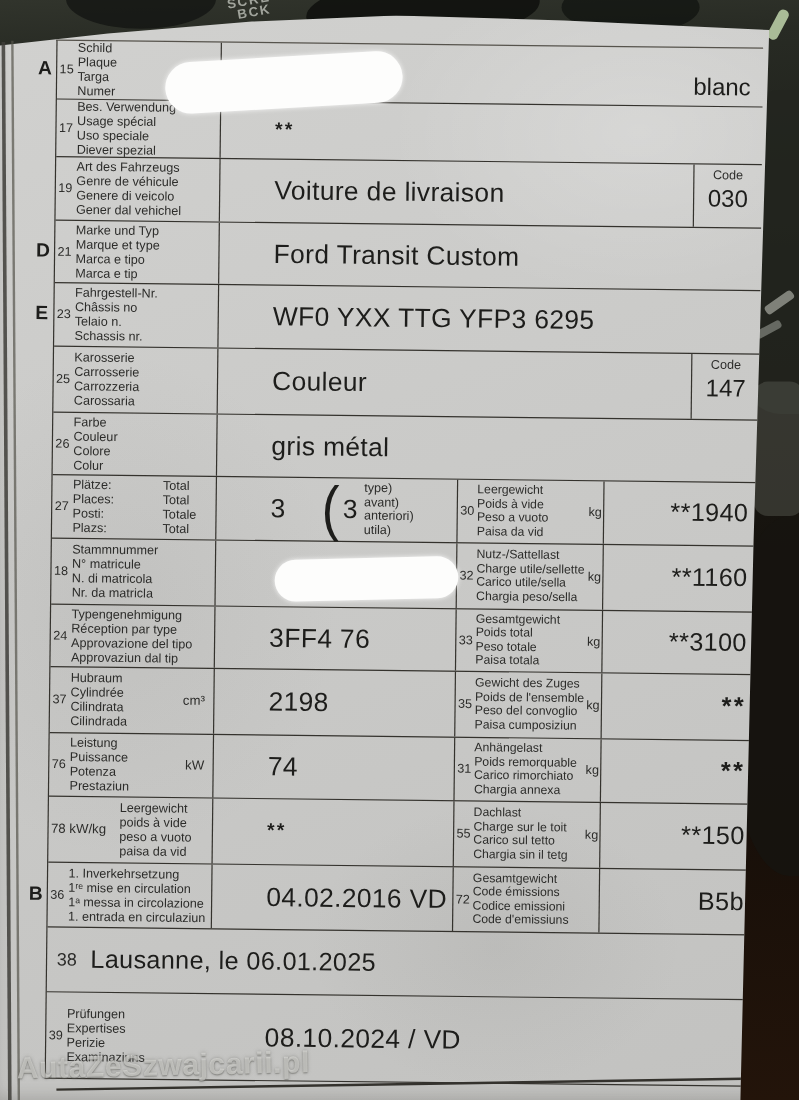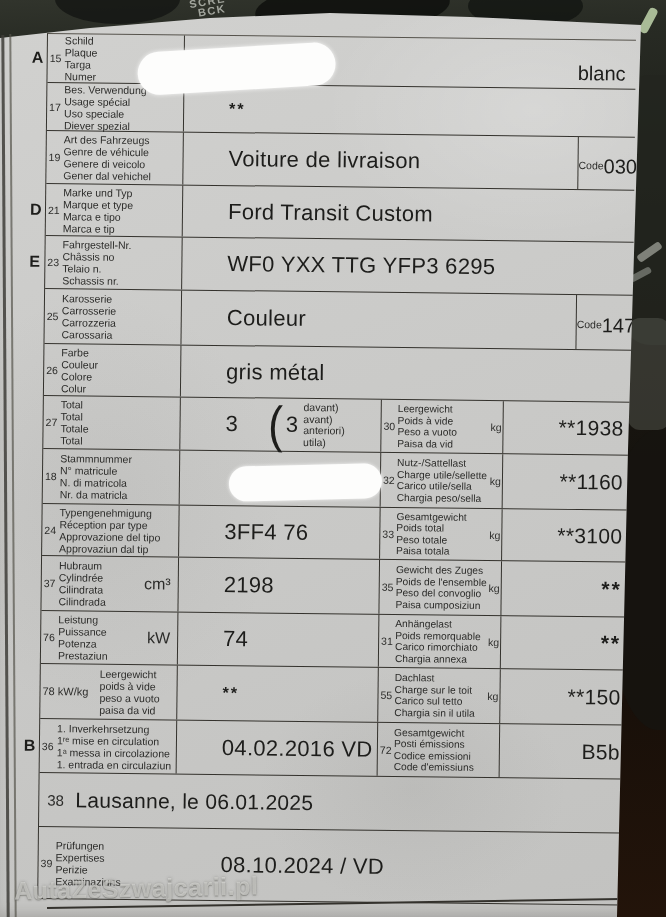--- a/index.html
+++ b/index.html
@@ -48,33 +48,33 @@
   .row{position:relative;display:flex;border-bottom:1.5px solid var(--line);box-sizing:border-box;}
   .letter{position:absolute;left:-16px;top:50%;transform:translateY(-50%);
     font-size:16px;font-weight:bold;color:var(--ink);}
   .num{width:15px;min-width:15px;font-size:10.5px;align-self:center;}
   .label-cell{width:137px;min-width:137px;box-sizing:border-box;border-right:1.5px solid var(--line);
     display:flex;align-items:center;padding:2px 2px 2px 2px;}
   .label-cell.nodiv{border-right:none;}
   .lines{flex:1;align-self:center;}
   .lab{font-size:10.5px;line-height:12px;white-space:nowrap;}
   .subcol{width:42px;min-width:42px;align-self:center;}
-  .unit-label{font-size:16px;margin-right:5px;align-self:center;}
+  .unit-label{font-size:11px;margin-right:5px;align-self:center;}
   .label-main{font-size:11px;min-width:57px;align-self:center;white-space:nowrap;}
   .value-cell{flex:1;position:relative;display:flex;align-items:center;
     padding-left:45px;box-sizing:border-box;}
   .value-cell.split{flex:0 0 200px;width:200px;min-width:200px;}
   .big{font-size:22px;color:var(--ink);letter-spacing:0.3px;white-space:nowrap;}
   .stars{font-size:16px;font-weight:bold;letter-spacing:2px;}
   .brace-group{display:flex;align-items:center;margin-left:30px;}
   .brace{font-size:44px;font-weight:200;transform:scaleY(1.15);margin-right:3px;color:var(--ink);}
   .front{margin-right:5px;}
   .mini-lines .lab{font-size:10.5px;line-height:11.5px;}
   .code-box{width:57px;min-width:57px;box-sizing:border-box;border-left:1.5px solid var(--line);
-    display:flex;flex-direction:row;align-items:center;padding-top:3px;}
+    display:flex;flex-direction:column;align-items:center;padding-top:3px;}
   .code-label{font-size:10.5px;}
   .code-value{font-size:20px;color:var(--ink);margin-top:3px;}
   .right-label-cell{width:123px;min-width:123px;box-sizing:border-box;
     border-left:1.5px solid var(--line);border-right:1.5px solid var(--line);
     display:flex;align-items:center;padding:2px 1px 2px 2px;}
   .right-label-cell .num{width:14px;min-width:14px;}
   .right-label-cell .lab{font-size:10.2px;line-height:11.5px;}
   .unit{font-size:10.5px;align-self:center;margin-left:1px;}
   .right-value-cell{flex:1;display:flex;align-items:center;justify-content:flex-end;
     padding-right:8px;box-sizing:border-box;}
@@ -225,52 +225,58 @@
               <div class="lab">Colur</div>
             </div>
           </div>
           <div class="value-cell">
             <span class="big">gris métal</span>
           </div>
         </div>
         <div class="row" style="height: 53px;">
           <div class="label-cell">
             <span class="num">27</span>
+            <div class="lines">
+              <div class="lab">Plätze:</div>
+              <div class="lab">Places:</div>
+              <div class="lab">Posti:</div>
+              <div class="lab">Plazs:</div>
+            </div>
             <div class="subcol">
               <div class="lab">Total</div>
               <div class="lab">Total</div>
               <div class="lab">Totale</div>
               <div class="lab">Total</div>
             </div>
           </div>
           <div class="value-cell split">
             <span class="big">3</span>
             <div class="brace-group">
               <span class="brace">(</span>
               <span class="big front">3</span>
               <div class="mini-lines">
-                <div class="lab">davant)</div>
+                <div class="lab">type)</div>
                 <div class="lab">avant)</div>
                 <div class="lab">anteriori)</div>
                 <div class="lab">utila)</div>
               </div>
             </div>
           </div>
           <div class="right-label-cell">
             <span class="num">30</span>
             <div class="lines">
               <div class="lab">Leergewicht</div>
               <div class="lab">Poids à vide</div>
               <div class="lab">Peso a vuoto</div>
               <div class="lab">Paisa da vid</div>
             </div>
             <span class="unit">kg</span>
           </div>
           <div class="right-value-cell">
-            <span class="big">**1938</span>
+            <span class="big">**1940</span>
           </div>
         </div>
         <div class="row" style="height: 55px;">
           <div class="label-cell">
             <span class="num">18</span>
             <div class="lines">
               <div class="lab">Stammnummer</div>
               <div class="lab">N° matricule</div>
               <div class="lab">N. di matricola</div>
               <div class="lab">Nr. da matricla</div>
@@ -387,21 +393,21 @@
           </div>
           <div class="value-cell split">
             <span class="big stars">**</span>
           </div>
           <div class="right-label-cell">
             <span class="num">55</span>
             <div class="lines">
               <div class="lab">Dachlast</div>
               <div class="lab">Charge sur le toit</div>
               <div class="lab">Carico sul tetto</div>
-              <div class="lab">Chargia sin il utila</div>
+              <div class="lab">Chargia sin il tetg</div>
             </div>
             <span class="unit">kg</span>
           </div>
           <div class="right-value-cell">
             <span class="big">**150</span>
           </div>
         </div>
         <div class="row" style="height: 54px;">
           <span class="letter">B</span>
           <div class="label-cell">
@@ -413,21 +419,21 @@
               <div class="lab">1. entrada en circulaziun</div>
             </div>
           </div>
           <div class="value-cell split">
             <span class="big">04.02.2016 VD</span>
           </div>
           <div class="right-label-cell">
             <span class="num">72</span>
             <div class="lines">
               <div class="lab">Gesamtgewicht</div>
-              <div class="lab">Posti émissions</div>
+              <div class="lab">Code émissions</div>
               <div class="lab">Codice emissioni</div>
               <div class="lab">Code d'emissiuns</div>
             </div>
           </div>
           <div class="right-value-cell">
             <span class="big">B5b</span>
           </div>
         </div>
         <div class="row" style="height: 54px;">
           <span class="fullnum">38</span>

